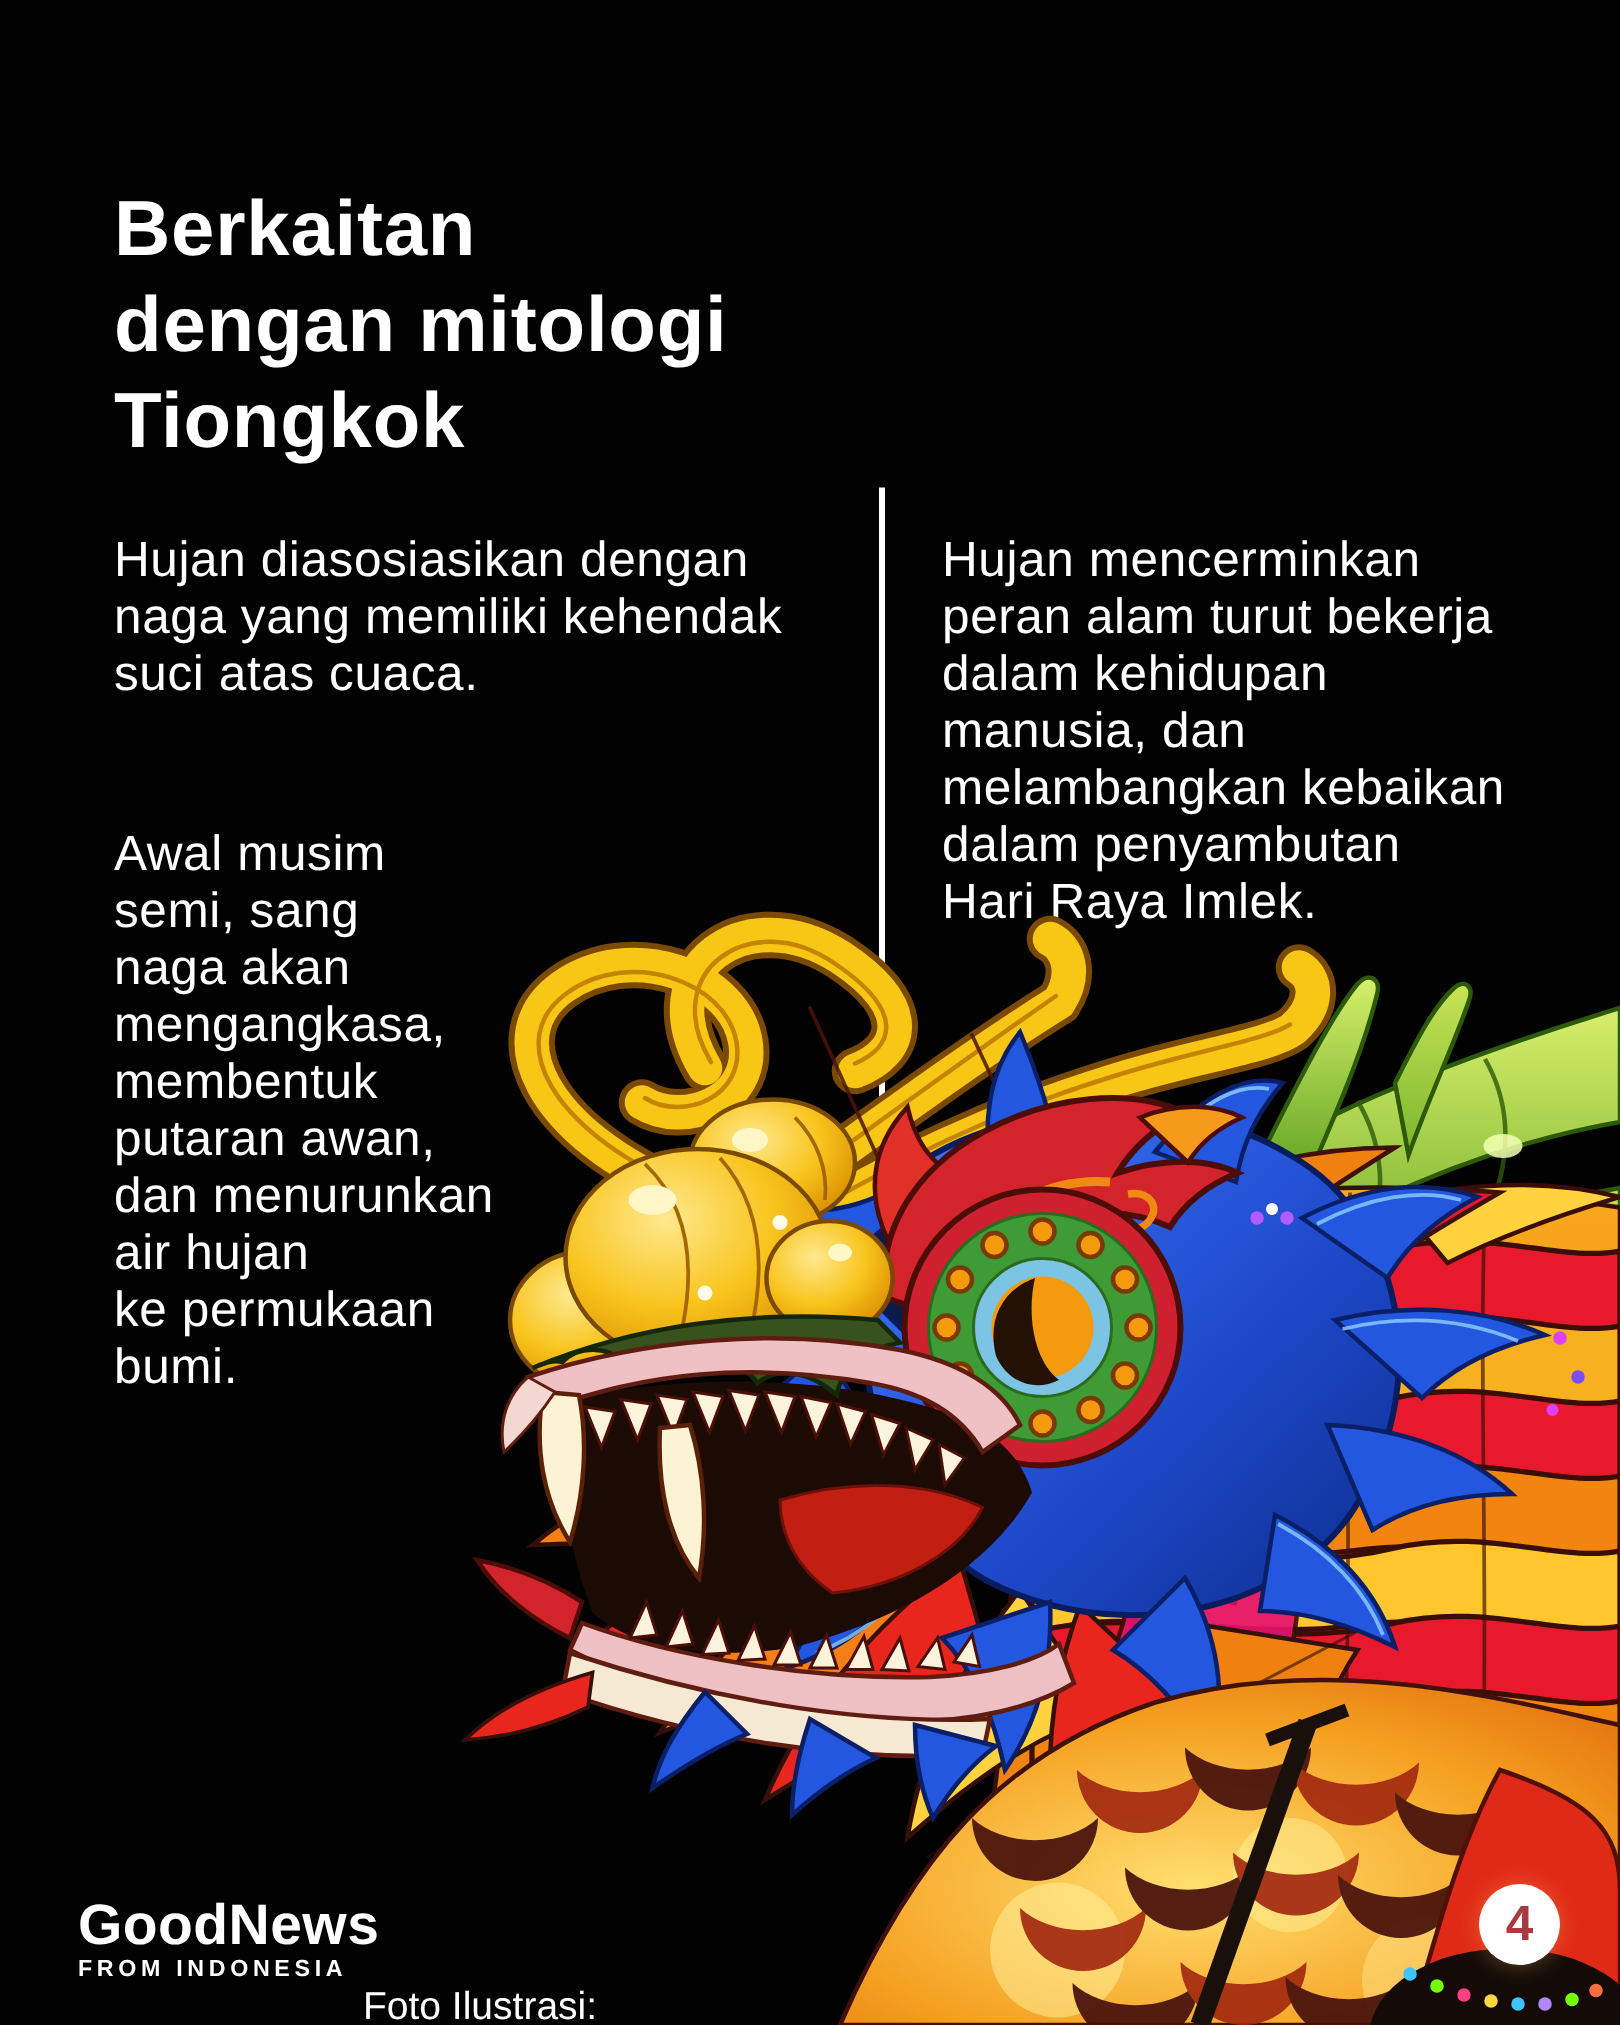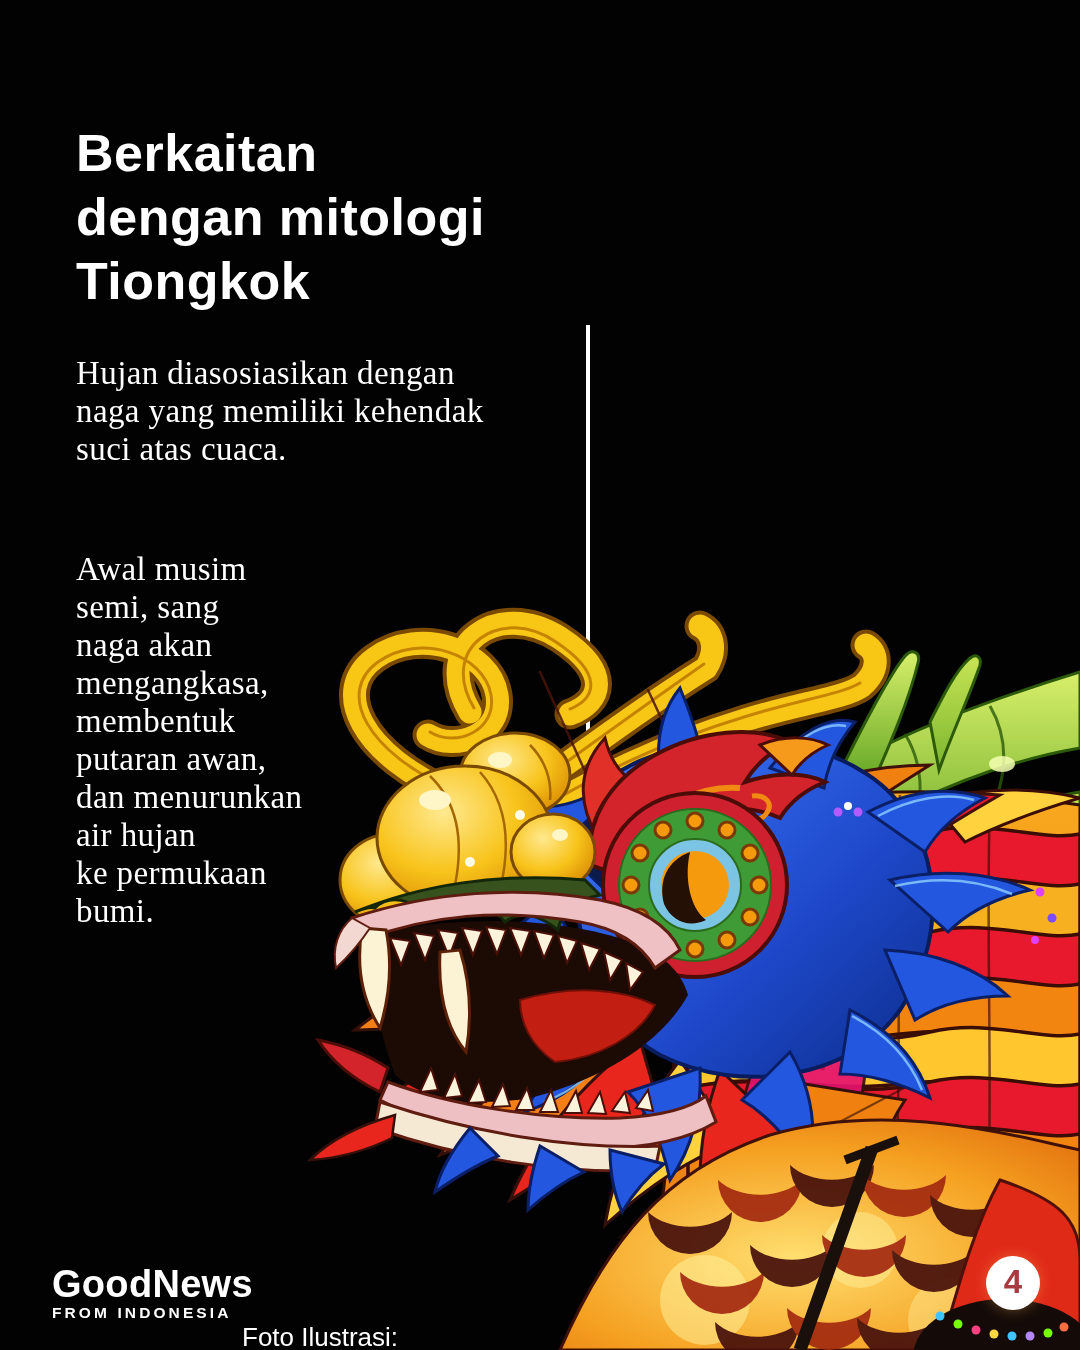--- a/index.html
+++ b/index.html
@@ -3,21 +3,21 @@
 <meta charset="utf-8">
 <style>
   html,body{margin:0;padding:0;background:#000;}
   .poster{position:relative;width:1080px;height:1350px;background:#020202;overflow:hidden;
           font-family:"Liberation Sans","DejaVu Sans",sans-serif;color:#fff;padding-left:48px;}
   .title{position:absolute;left:76px;top:86px;font-size:52px;font-weight:700;
          line-height:64px;letter-spacing:.5px;white-space:pre-line;}
   .col{position:absolute;top:316px;font-size:33px;line-height:38px;letter-spacing:.4px;
        font-weight:400;white-space:pre-line;}
   .col p{margin:0 0 44px 0;}
-  .col-left{left:76px;width:505px;font-family:Liberation Serif, serif;}
+  .col-left{left:76px;width:505px;}
   .col-right{left:628px;width:440px;}
   .divider{position:absolute;left:586px;top:325px;width:4px;height:487px;background:#fff;}
   .dragon{position:absolute;left:0;top:0;width:1080px;height:1350px;pointer-events:none;}
   .footer-brand{position:absolute;left:52px;top:1248px;}
   .brand-name{font-size:38px;font-weight:700;letter-spacing:.3px;line-height:40px;margin-top:16px;}
   .brand-tagline{font-size:15.5px;font-weight:700;letter-spacing:3.1px;margin-top:0;}
   .credit{position:absolute;left:226px;top:1324px;font-size:26px;line-height:27px;font-weight:400;margin-left:16px;}
   .badge{position:absolute;left:986px;top:1256px;width:54px;height:54px;border-radius:50%;
          background:#fff;display:flex;align-items:center;justify-content:center;
          box-shadow:0 0 14px rgba(255,180,90,.35);}
@@ -43,20 +43,29 @@
 membentuk
 putaran awan,
 dan menurunkan
 air hujan
 ke permukaan
 bumi.</p>
   </div>
 
   <div class="divider"></div>
 
+  <div class="col col-right">
+    <p>Hujan mencerminkan
+peran alam turut bekerja
+dalam kehidupan
+manusia, dan
+melambangkan kebaikan
+dalam penyambutan
+Hari Raya Imlek.</p>
+  </div>
 
   <svg class="dragon" viewBox="0 0 1080 1350" xmlns="http://www.w3.org/2000/svg">
     <defs>
       <radialGradient id="gBall" cx="38%" cy="32%" r="75%">
         <stop offset="0" stop-color="#ffe98f"></stop>
           <stop offset=".55" stop-color="#f8c41c"></stop>
           <stop offset="1" stop-color="#d98a00"></stop>
       </radialGradient>
       <linearGradient id="gBody" x1="0" y1="0" x2="0" y2="1">
         <stop offset="0" stop-color="#f8a81e"></stop>

